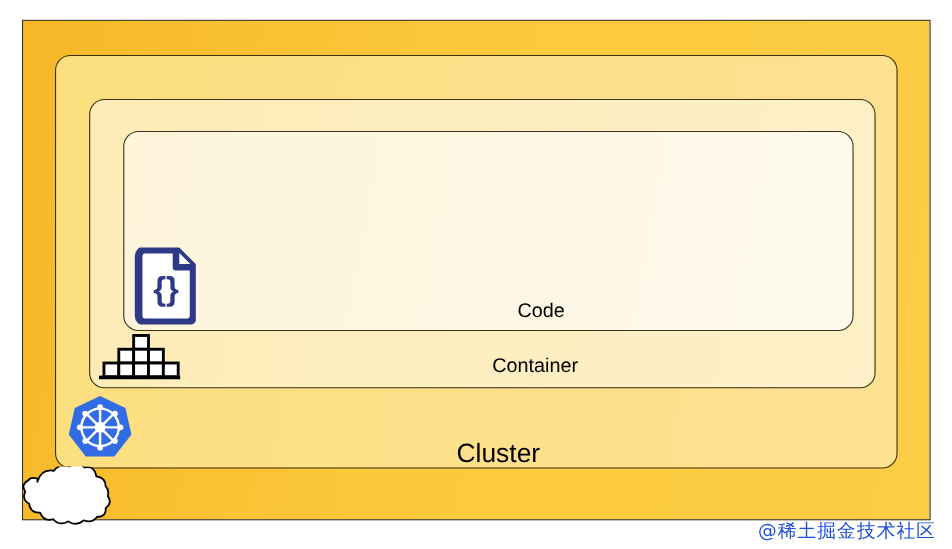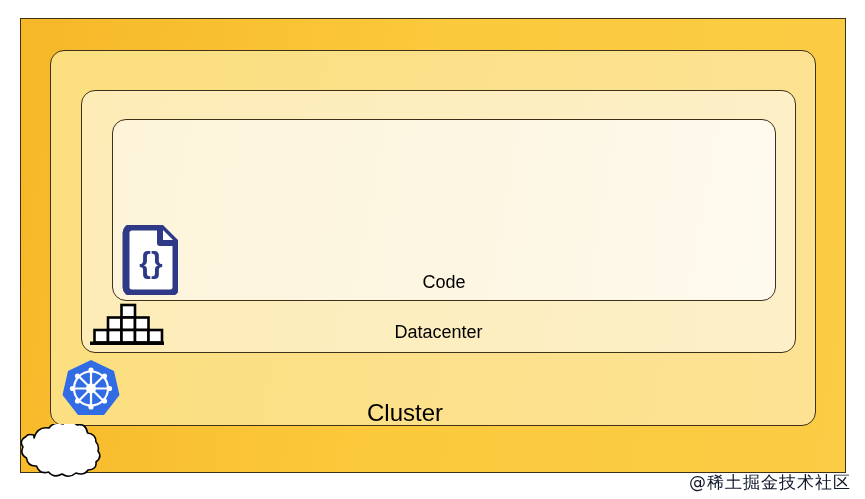--- a/index.html
+++ b/index.html
@@ -66,20 +66,21 @@
   }
 
   
   .tier-label {
     position: absolute;
     text-align: center;
     color: #000000;
     font-family: "Liberation Sans", sans-serif;
     white-space: pre-line;
     line-height: 1.25;
+    padding-left: 48px;
   }
   .label-code {
     left: 112px;
     top: 271px;
     width: 664px;
     font-size: 18px;
   }
   .label-container {
     left: 81px;
     top: 321px;
@@ -121,41 +122,41 @@
     white-space: pre-line;
     font-family: "Liberation Sans", sans-serif;
   }
 
   
   .watermark {
     position: absolute;
     right: 14px;
     bottom: 5px;
     font-size: 17px;
-    color: #0f172a;
+    color: #1d4ed8;
     letter-spacing: 1px;
     font-family: "DejaVu Sans", sans-serif;
     user-select: none;
   }
 </style>
 </head>
 <body>
 
 <div id="canvas">
 
   <div class="layer layer-datacenter"></div>
 
   <div class="layer layer-cluster"></div>
 
   <div class="layer layer-container"></div>
 
   <div class="layer layer-code"></div>
 
   <div class="tier-label label-code">Code</div>
-  <div class="tier-label label-container">Datacenter</div>
+  <div class="tier-label label-container">Container</div>
   <div class="tier-label label-cluster">Cluster</div>
 
   <div class="icon-wrap icon-code">
     <svg width="56" height="70" viewBox="0 0 56 70">
       <path d="M4 8 A6 6 0 0 1 10 2 L38 2 L54 18 L54 62 A6 6 0 0 1 48 68 L10 68 A6 6 0 0 1 4 62 Z" fill="#ffffff" stroke="#2e3a87" stroke-width="7" stroke-linejoin="round"></path>
       <path d="M38 2 L38 18 L54 18" fill="#ffffff" stroke="#2e3a87" stroke-width="6" stroke-linejoin="round"></path>
       <text x="29" y="48" font-family="'Liberation Sans', sans-serif" font-size="30" font-weight="bold" fill="#2e3a87" text-anchor="middle">{}</text>
     </svg>
   </div>
 

